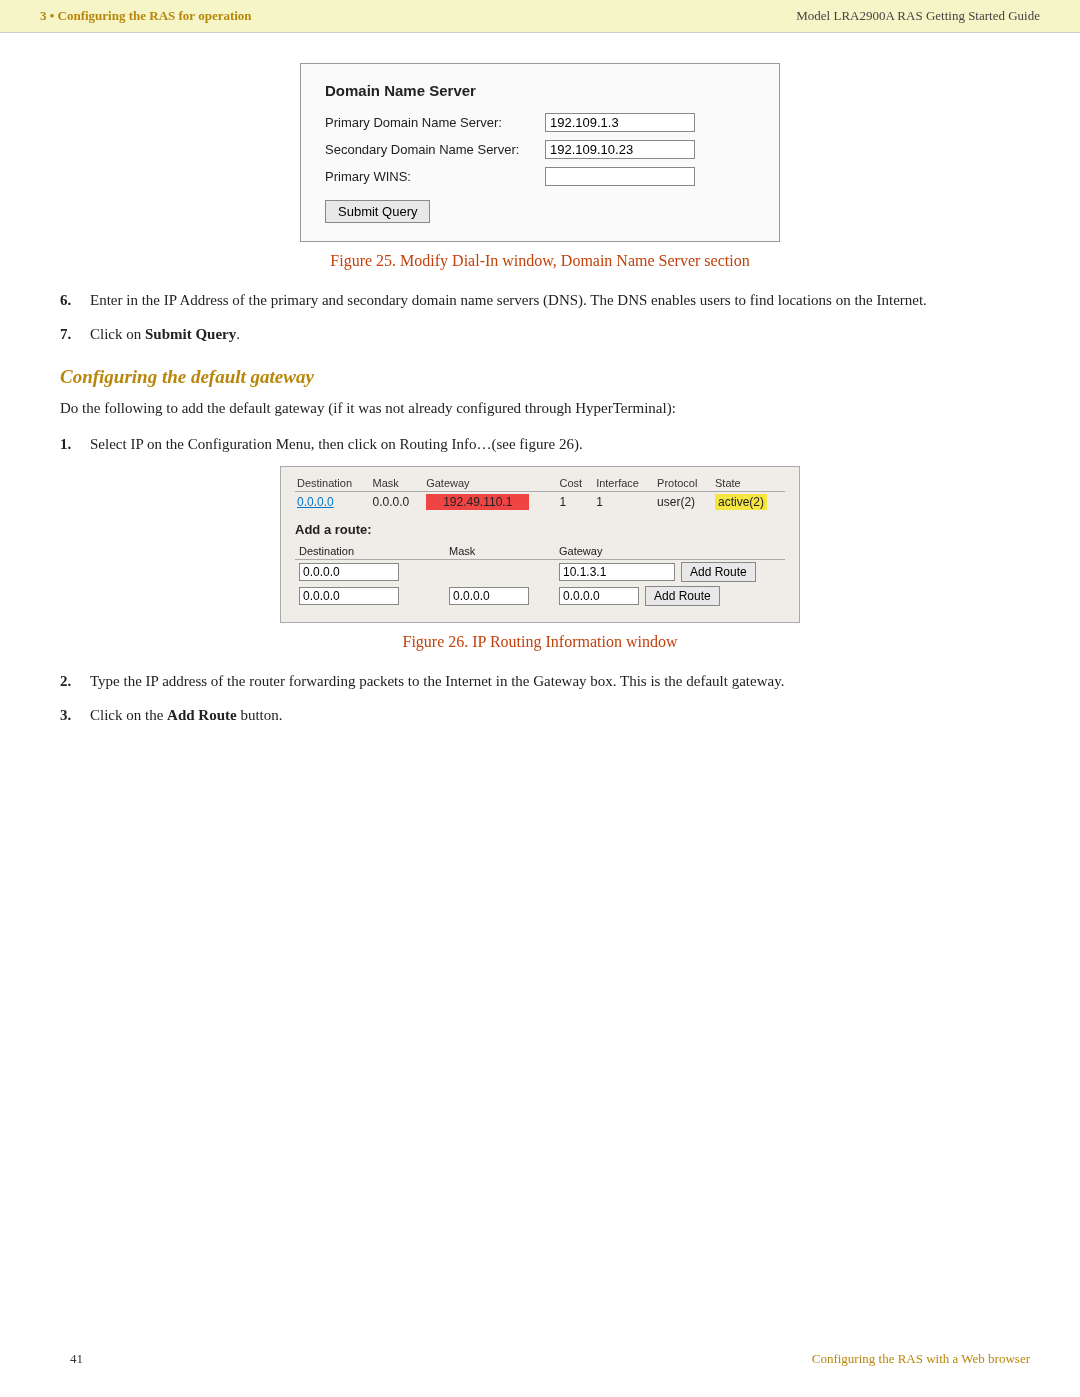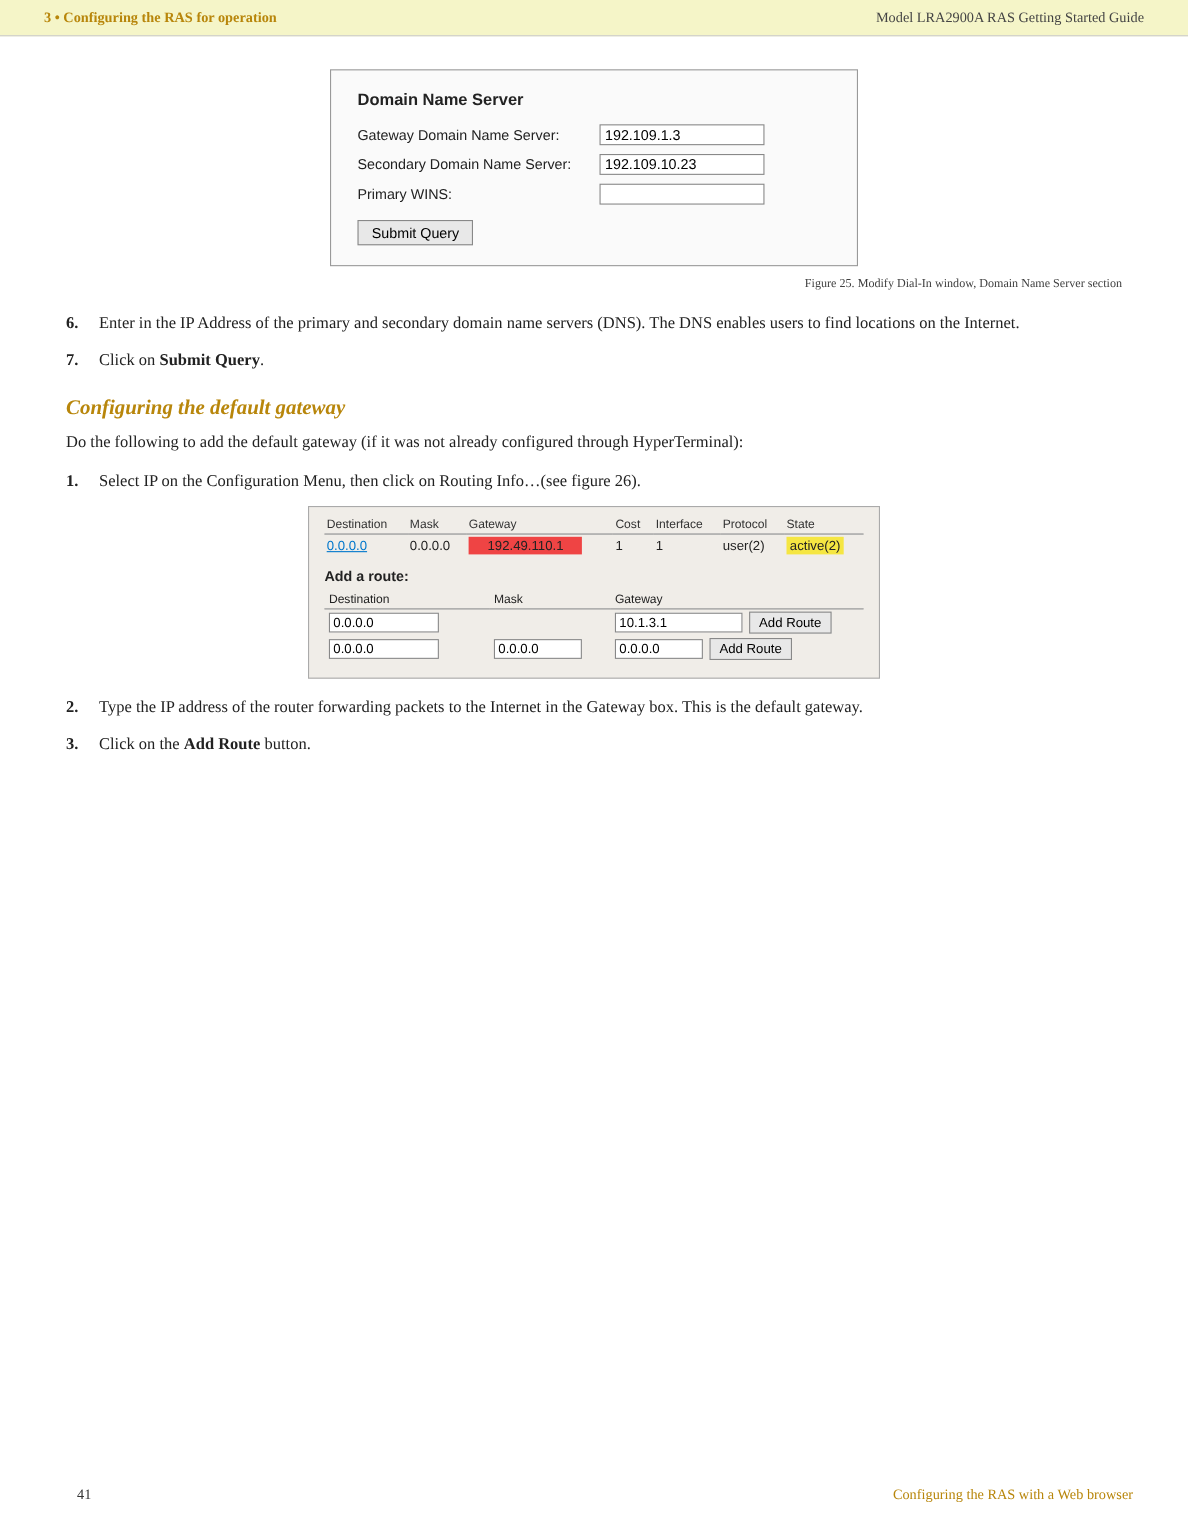--- a/index.html
+++ b/index.html
@@ -71,23 +71,23 @@
     .dns-submit {
       margin-top: 6px;
       border: 1px solid #888;
       background: #e8e8e8;
       padding: 3px 12px;
       font-size: 13px;
       cursor: pointer;
     }
 
     .figure-caption {
-      text-align: right;
-      font-size: 11px;
-      color: #404040;
+      text-align: center;
+      font-size: 16px;
+      color: #c2410c;
       margin-bottom: 18px;
       font-style: normal;
     }
     .numbered-step {
       display: flex;
       gap: 8px;
       margin-bottom: 10px;
       line-height: 1.6;
     }
     .step-num {
@@ -217,21 +217,21 @@
   <span class="header-chapter">3 • Configuring the RAS for operation</span>
   <span class="header-title">Model LRA2900A RAS Getting Started Guide</span>
 </div>
 
 <div class="page-content">
 
   <div class="dns-box">
     <div class="dns-box-title">Domain Name Server</div>
 
     <div class="dns-row">
-      <span class="dns-label">Gateway Domain Name Server:</span>
+      <span class="dns-label">Primary Domain Name Server:</span>
       <input class="dns-input" type="text" value="192.109.1.3" style="">
     </div>
     <div class="dns-row">
       <span class="dns-label">Secondary Domain Name Server:</span>
       <input class="dns-input" type="text" value="192.109.10.23" style="">
     </div>
     <div class="dns-row">
       <span class="dns-label">Primary WINS:</span>
       <input class="dns-input" type="text" style="">
     </div>
@@ -332,20 +332,21 @@
             <td style="display:flex;align-items:center;gap:6px;">
               <input class="add-route-input" style="width: 80px;" type="text" value="0.0.0.0">
               <button class="add-route-btn">Add Route</button>
             </td>
           </tr>
         </tbody>
       </table>
     </div>
   </div>
 
+  <div class="figure-caption">Figure 26. IP Routing Information window</div>
 
   <div class="numbered-step" style="margin-top:14px;">
     <span class="step-num">2.</span>
     <span class="step-text">Type the IP address of the router forwarding packets to the Internet in the Gateway box. This is the default gateway.</span>
   </div>
 
   <div class="numbered-step">
     <span class="step-num">3.</span>
     <span class="step-text">
       <span>Click on the </span><span class="bold">Add Route</span><span> button.</span>

